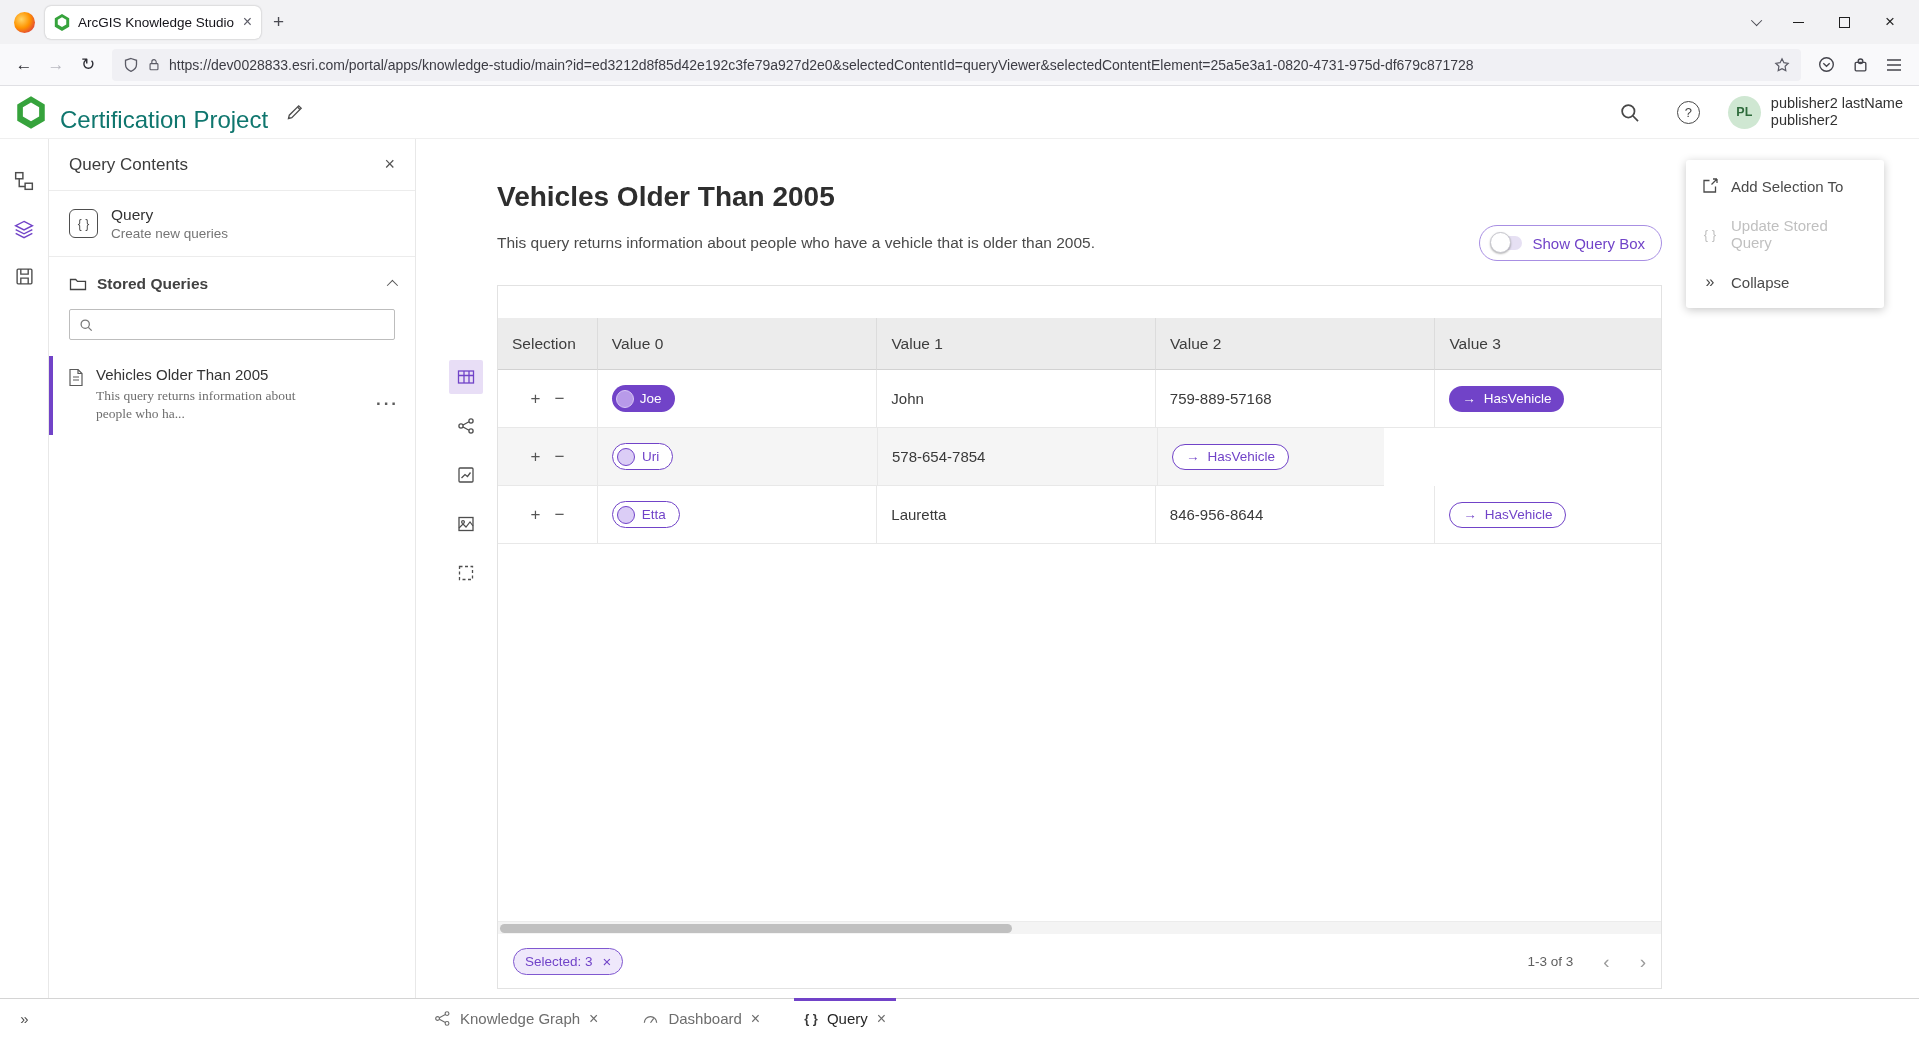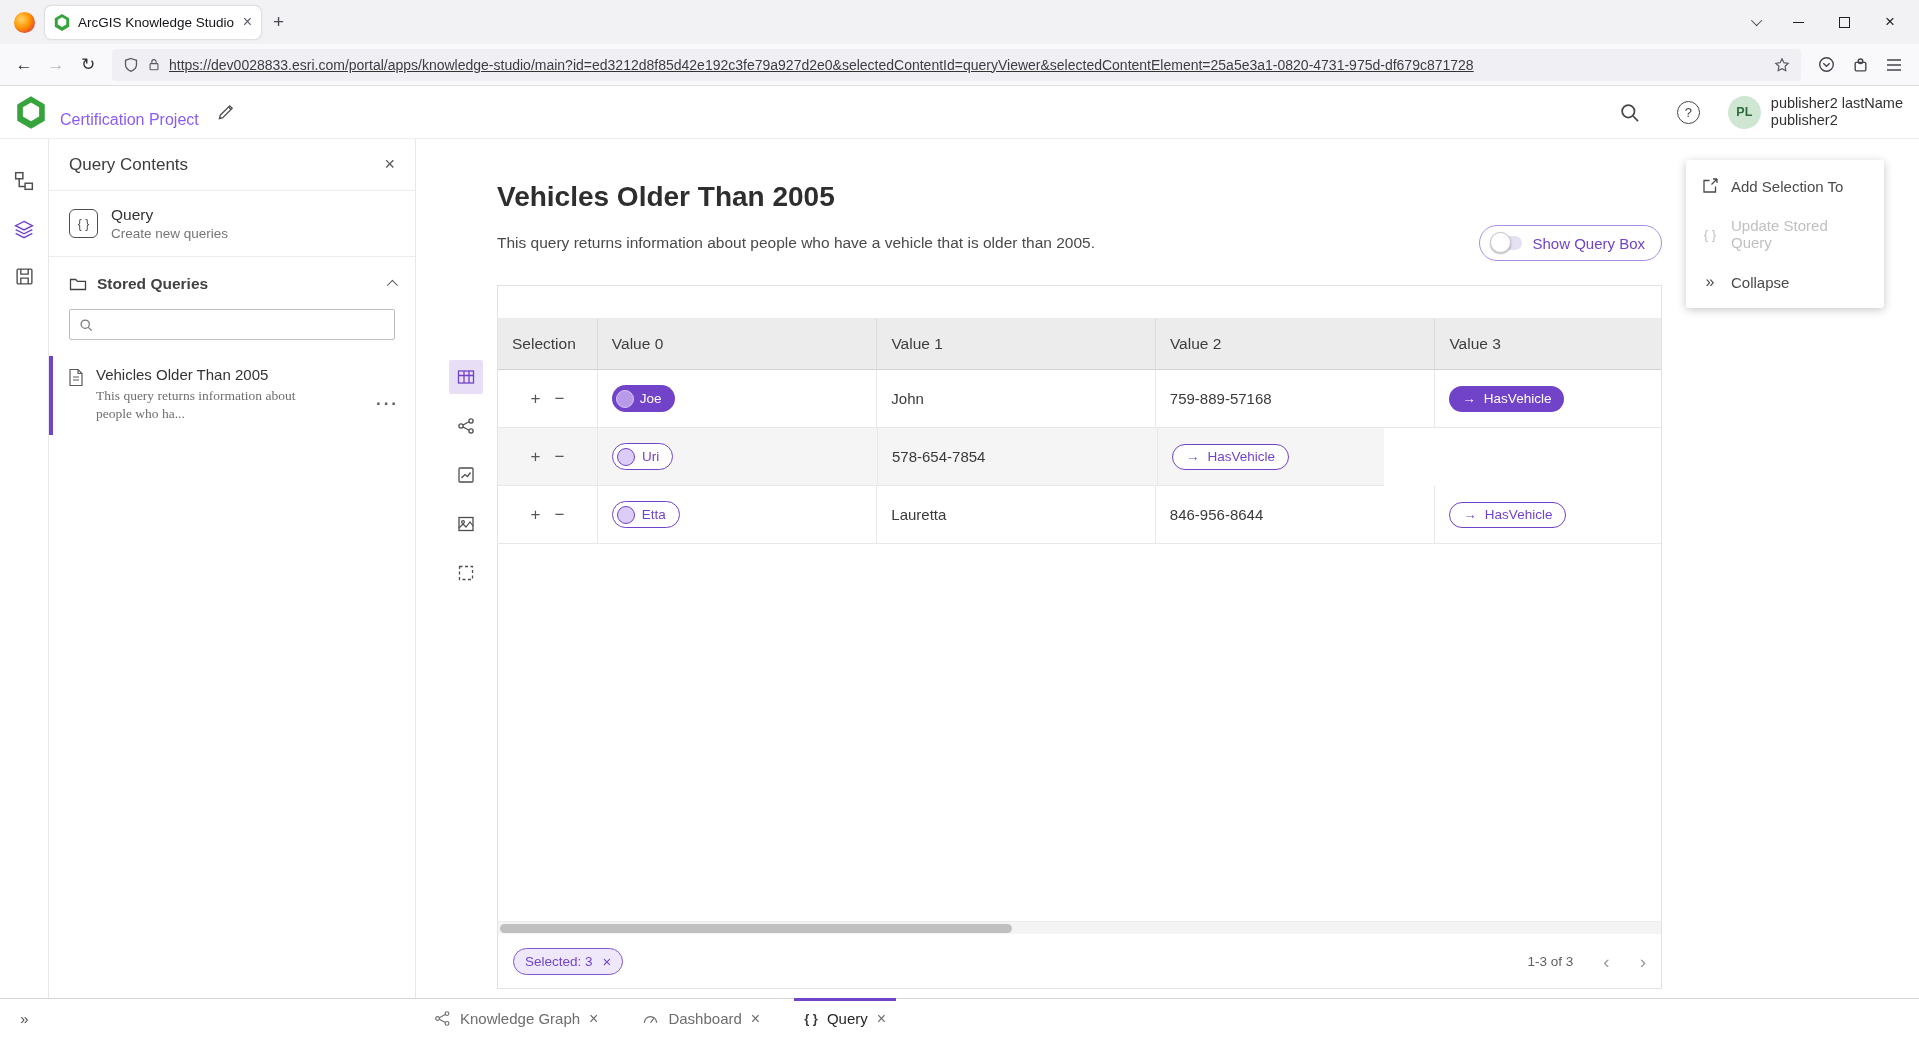--- a/index.html
+++ b/index.html
@@ -23,28 +23,28 @@
   .chev { width:8px; height:8px; border-left:1.6px solid #4a4a52; border-bottom:1.6px solid #4a4a52; display:inline-block; }
   .chev.down { transform:rotate(-45deg) translateY(-2px); }
   .chev.up { transform:rotate(135deg) translateY(-2px); border-color:#555; }
   .win-btn { width:46px; height:44px; display:flex; align-items:center; justify-content:center; color:#1f1f1f; font-size:17px; }
   .min-glyph { width:11px; border-top:1.6px solid #1f1f1f; display:inline-block; }
   .max-glyph { width:11px; height:11px; border:1.6px solid #1f1f1f; display:inline-block; }
 
   .navbar { height:42px; background:#f9f9fb; border-bottom:1px solid #e0e0e4; display:flex; align-items:center; padding:0 8px; }
   .nav-btn { width:32px; height:32px; display:flex; align-items:center; justify-content:center; font-size:17px; color:#2f2f36; border-radius:4px; flex:none; }
   .nav-btn.disabled { color:#b8b8c0; }
-  .urlbar { flex:1; min-width:0; height:32px; background:#f0f0f4; border-radius:4px; margin:0 8px; display:flex; align-items:center; gap:8px; padding:0 11px;text-decoration:underline; }
+  .urlbar { flex:1; min-width:0; height:32px; background:#f0f0f4; border-radius:4px; margin:0 8px; display:flex; align-items:center; gap:8px; padding:0 11px; }
   .url-text { flex:1; min-width:0; font-size:14px; color:#3c3c44; white-space:nowrap; overflow:hidden; }
   .url-ico { color:#5b5b66; flex:none; }
   .navbar .right-ico { width:34px; height:32px; display:flex; align-items:center; justify-content:center; color:#44444c; flex:none; }
 
   
   .app-header { height:53px; background:#fff; border-bottom:1px solid #efefef; display:flex; align-items:center; padding:0 16px; }
-  .app-title { font-size:16px; color:#8b5cf6; margin:16px 6px 0 14px; }
+  .app-title { font-size:24px; color:#0f766e; margin:16px 6px 0 14px; }
   .edit-btn { margin-left:12px; color:#4e4e4e; }
   .hdr-spacer { flex:1; }
   .hdr-btn { width:34px; height:34px; display:flex; align-items:center; justify-content:center; color:#474747; margin-left:24px; }
   .help-circle { width:23px; height:23px; border:1.6px solid #474747; border-radius:50%; display:flex; align-items:center; justify-content:center;
     font-size:13px; color:#474747; margin-left:30px; }
   .avatar { width:33px; height:33px; border-radius:50%; background:#cfe7d2; color:#2f6b3c; font-size:12.5px; font-weight:bold;
     display:flex; align-items:center; justify-content:center; margin-left:28px; }
   .user-block { margin-left:10px; line-height:17px; font-size:14.5px; color:#323232; }
 
   

